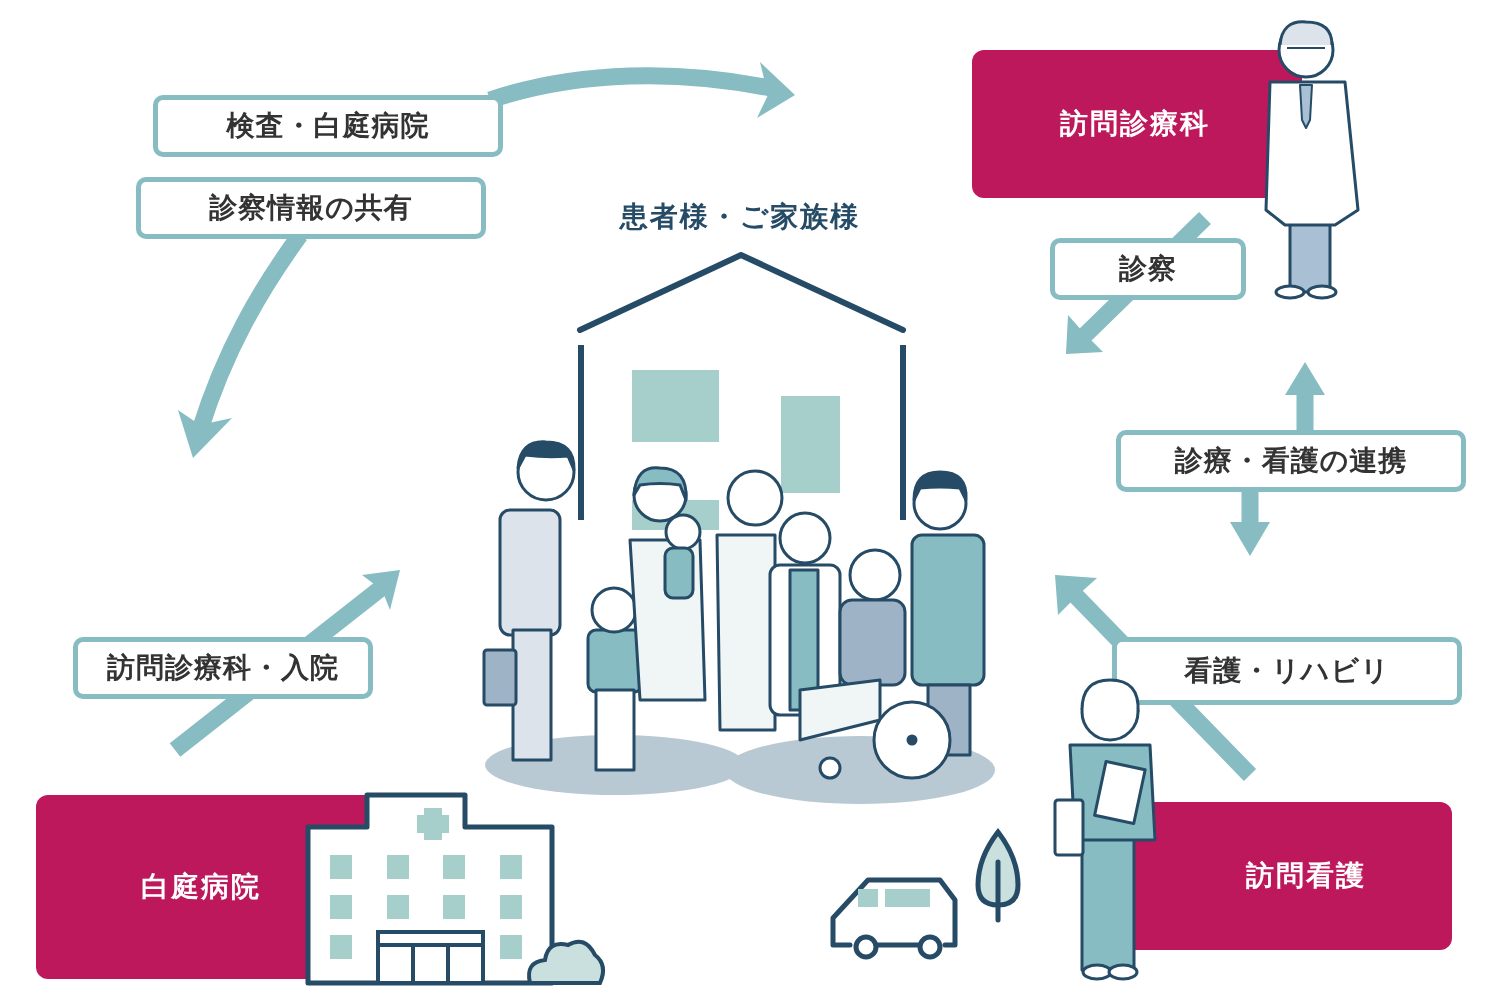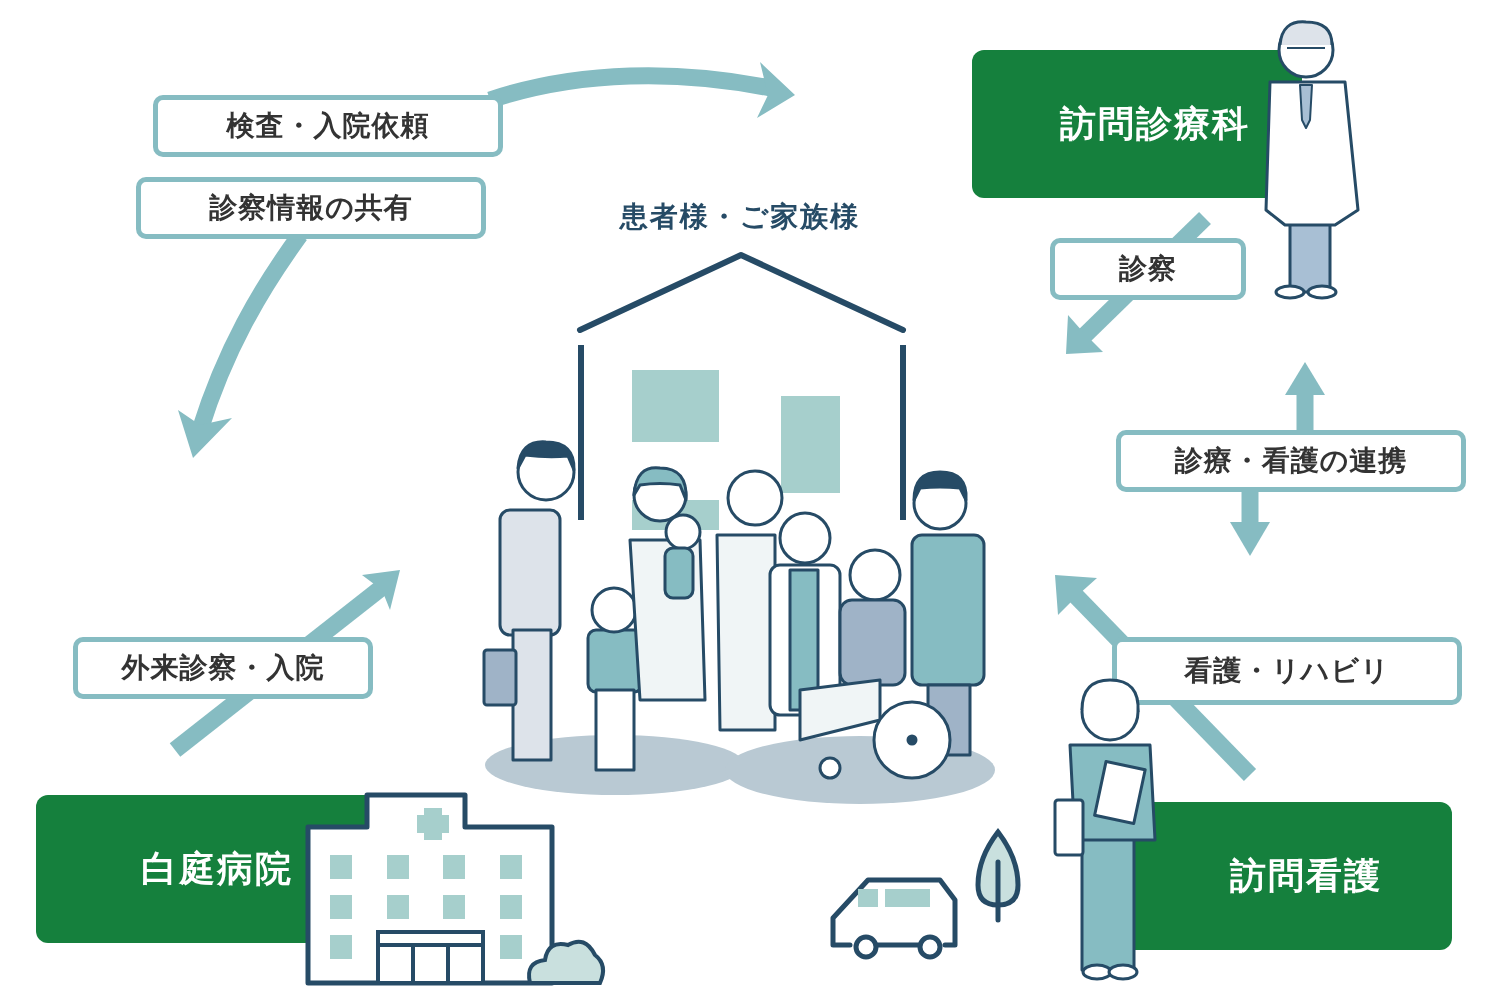--- a/index.html
+++ b/index.html
@@ -7,22 +7,22 @@
          font-family: "DejaVu Sans", "Liberation Sans", sans-serif; }
   svg.layer { position: absolute; left: 0; top: 0; }
   .label-box {
     position: absolute; box-sizing: border-box;
     background: #ffffff; border: 5px solid #86bcc2; border-radius: 10px;
     display: flex; align-items: center; justify-content: center;
     color: #333333; font-weight: bold; font-size: 28px; letter-spacing: 1px;
   }
   .org-box {
     position: absolute; box-sizing: border-box;
-    background: #15803d; border-radius: 12px; color: #ffffff;
-    display: flex; align-items: center; font-weight: bold; font-size: 36px;
+    background: #be185d; border-radius: 12px; color: #ffffff;
+    display: flex; align-items: center; font-weight: bold; font-size: 28px;
     letter-spacing: 2px;
   }
   .center-title {
     position: absolute; color: #264b66; font-weight: bold; font-size: 28px;
     letter-spacing: 2px; text-align: center;
   }
 </style>
 </head>
 <body>
 
@@ -53,31 +53,31 @@
     <polygon points="1305,362 1285,395 1325,395"></polygon>
 
     <polygon points="1250,556 1230,522 1270,522"></polygon>
 
     <polygon points="1055,575 1097,578 1078,595 1058,615"></polygon>
 
     <polygon points="400,570 362,575 382,590 390,610"></polygon>
   </g>
 </svg>
 
-<div class="label-box" style="left:153px;top:95px;width:350px;height:62px;">検査・入院依頼</div>
+<div class="label-box" style="left:153px;top:95px;width:350px;height:62px;">検査・白庭病院</div>
 <div class="label-box" style="left:136px;top:177px;width:350px;height:62px;">診察情報の共有</div>
 <div class="label-box" style="left:1050px;top:238px;width:196px;height:62px;">診察</div>
 <div class="label-box" style="left:1116px;top:430px;width:350px;height:62px;">診療・看護の連携</div>
-<div class="label-box" style="left:73px;top:637px;width:300px;height:62px;">外来診察・入院</div>
+<div class="label-box" style="left:73px;top:637px;width:300px;height:62px;">訪問診療科・入院</div>
 <div class="label-box" style="left:1112px;top:637px;width:350px;height:68px;">看護・リハビリ</div>
 
 <div class="org-box" style="left:972px;top:50px;width:330px;height:148px;padding-left:88px;">
   <span>訪問診療科</span>
 </div>
-<div class="org-box" style="left:36px;top:795px;width:350px;height:148px;padding-left:105px;">
+<div class="org-box" style="left:36px;top:795px;width:350px;height:184px;padding-left:105px;">
   <span>白庭病院</span>
 </div>
 <div class="org-box" style="left:1100px;top:802px;width:352px;height:148px;flex-direction:column;justify-content:center;padding-left:60px;line-height:46px;gap:40px;">
   <span>訪問看護</span>
 </div>
 
 <div class="center-title" style="left:560px;top:198px;width:360px;">患者様・ご家族様</div>
 
 <svg class="layer" width="1500" height="1000">
 

